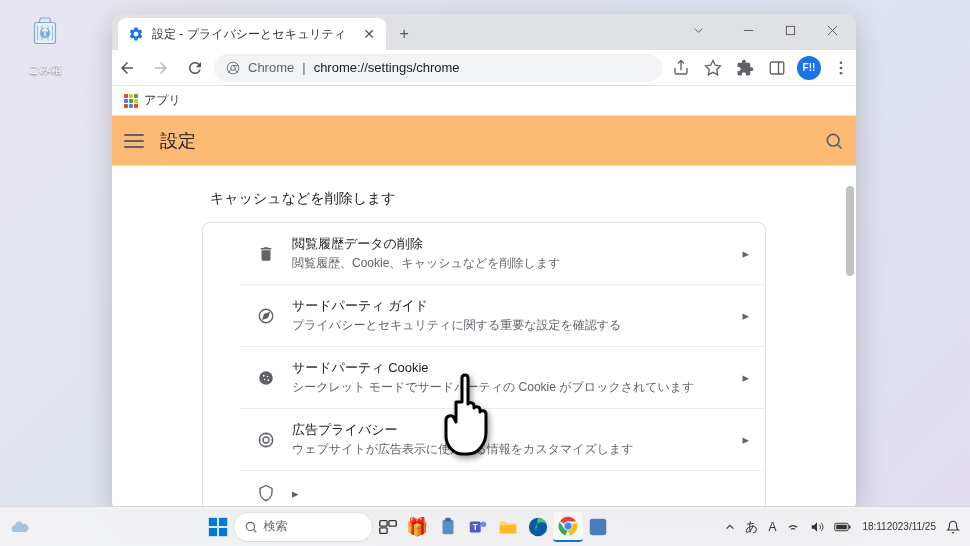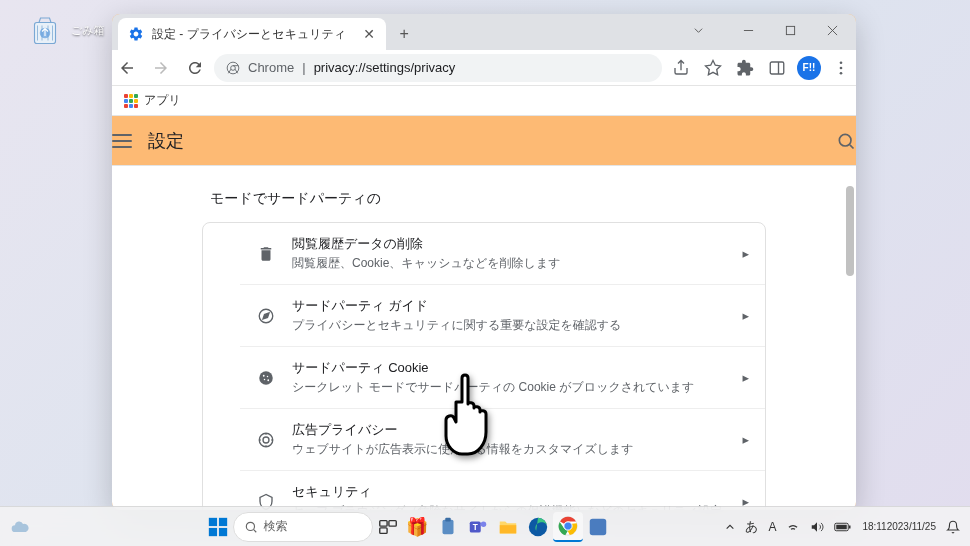--- a/index.html
+++ b/index.html
@@ -1,19 +1,19 @@
 <!DOCTYPE html>
 <html><head>
 <meta charset="utf-8">
 <style>
 * { margin: 0; padding: 0; box-sizing: border-box; font-family: "Segoe UI", "Meiryo", "Yu Gothic", sans-serif; }
 body { width: 970px; height: 546px; background: linear-gradient(135deg, #e8e5f0 0%, #dde4ef 50%, #e2ddee 100%); overflow: hidden; position: relative; }
 
 
-.desktop-icon { position: absolute; top: 10px; left: 25px; display: flex; align-items: center; gap: 6px; cursor: pointer; }
+.desktop-icon { position: absolute; top: 10px; left: 25px; display: flex; flex-direction: column; align-items: center; gap: 12px; cursor: pointer; }
 .recycle-bin { width: 40px; height: 40px; display: flex; align-items: center; justify-content: center; }
 .recycle-bin svg { width: 36px; height: 36px; }
 .desktop-icon-label { font-size: 11px; color: #fff; text-shadow: 0 1px 2px rgba(0,0,0,.6); }
 
 
 .chrome-window { position: absolute; top: 14px; left: 112px; width: 744px; height: 496px; background: #fdba74; border-radius: 8px; box-shadow: 0 8px 30px rgba(0,0,0,.2); overflow: hidden; display: flex; flex-direction: column; }
 
 
 .titlebar { height: 36px; background: #dfe1e5; display: flex; align-items: flex-end; padding-left: 6px; }
 .tab { background: #fff; border-radius: 8px 8px 0 0; height: 32px; display: flex; align-items: center; padding: 0 10px; gap: 8px; min-width: 180px; font-size: 12px; color: #333; }
@@ -39,21 +39,21 @@
 
 
 .bookmarks-bar { height: 30px; background: #fff; display: flex; align-items: center; padding: 0 12px; gap: 6px; border-bottom: 1px solid #e4e4e4; font-size: 12px; color: #333; }
 .apps-icon { width: 14px; height: 14px; display: grid; grid-template-columns: repeat(3,1fr); grid-template-rows: repeat(3,1fr); gap: 1px; }
 .apps-icon span { background: #ea4335; border-radius: 1px; }
 .apps-icon span:nth-child(2), .apps-icon span:nth-child(6) { background: #fbbc04; }
 .apps-icon span:nth-child(3), .apps-icon span:nth-child(5) { background: #34a853; }
 .apps-icon span:nth-child(4), .apps-icon span:nth-child(8) { background: #4285f4; }
 
 
-.settings-header { height: 50px; display: flex; align-items: center; padding: 0 0; gap: 16px; border-bottom: 1px solid #e4e4e4; }
+.settings-header { height: 50px; display: flex; align-items: center; padding: 0 12px; gap: 16px; border-bottom: 1px solid #e4e4e4; }
 .hamburger { width: 20px; height: 20px; display: flex; flex-direction: column; justify-content: center; gap: 4px; cursor: pointer; }
 .hamburger span { height: 2px; background: #5f6368; border-radius: 1px; }
 .settings-title { font-size: 18px; color: #202124; flex: 1; }
 .search-settings { width: 20px; height: 20px; cursor: pointer; color: #5f6368; }
 
 
 .content-wrap { flex: 1; overflow-y: auto; background: #fff; position: relative; }
 .content { padding: 0 90px 20px; }
 .section-title { font-size: 14px; color: #202124; margin: 24px 0 14px 8px; }
 .card { border: 1px solid #e0e0e0; border-radius: 8px; overflow: hidden; padding-left: 37px; }
@@ -164,21 +164,21 @@
     <div class="omnibox">
       <svg width="14" height="14" viewBox="0 0 24 24">
           <circle cx="12" cy="12" r="10" fill="none" stroke="#5f6368" stroke-width="1.5"></circle>
           <circle cx="12" cy="12" r="4" fill="none" stroke="#5f6368" stroke-width="1.5"></circle>
           <line x1="12" y1="8" x2="21" y2="8" stroke="#5f6368" stroke-width="1.5"></line>
           <line x1="8.5" y1="14" x2="4" y2="21" stroke="#5f6368" stroke-width="1.5"></line>
           <line x1="15.5" y1="14" x2="20" y2="21" stroke="#5f6368" stroke-width="1.5" transform="rotate(0)"></line>
         </svg>
       <span class="url-prefix">Chrome</span>
       <span style="color:#5f6368"> | </span>
-      <span class="url-path">privacy://settings/privacy</span>
+      <span class="url-path">chrome://settings/chrome</span>
     </div>
     <div class="toolbar-right">
       <div class="toolbar-icon">
           <svg width="18" height="18" viewBox="0 0 24 24" fill="none" stroke="currentColor" stroke-width="1.8">
             <path d="M4 12v6a2 2 0 002 2h12a2 2 0 002-2v-6M16 6l-4-4-4 4M12 2v13"></path>
           </svg>
         </div>
       <div class="toolbar-icon">
           <svg width="18" height="18" viewBox="0 0 24 24" fill="none" stroke="currentColor" stroke-width="1.8">
             <polygon points="12 2 15.09 8.26 22 9.27 17 14.14 18.18 21.02 12 17.77 5.82 21.02 7 14.14 2 9.27 8.91 8.26 12 2"></polygon>
@@ -231,21 +231,21 @@
       </div>
     <span class="settings-title">設定</span>
     <div class="search-settings"><svg viewBox="0 0 24 24" fill="none" stroke="currentColor" stroke-width="2">
           <circle cx="11" cy="11" r="7"></circle>
           <line x1="21" y1="21" x2="16.65" y2="16.65"></line>
         </svg></div>
   </div>
 
   <div class="content-wrap">
     <div class="content">
-      <div class="section-title">モードでサードパーティの</div>
+      <div class="section-title">キャッシュなどを削除します</div>
       <div class="card">
         <div class="row">
           <div class="row-icon">
               <svg viewBox="0 0 24 24" fill="currentColor">
                 <path d="M6 19c0 1.1.9 2 2 2h8c1.1 0 2-.9 2-2V7H6v12zM19 4h-3.5l-1-1h-5l-1 1H5v2h14V4z"></path>
               </svg>
             </div>
           <div class="row-text">
               <span class="row-title">閲覧履歴データの削除</span>
               <span class="row-sub">閲覧履歴、Cookie、キャッシュなどを削除します</span>
@@ -294,24 +294,20 @@
               <span class="row-sub">ウェブサイトが広告表示に使用する情報をカスタマイズします</span>
             </div>
           <span class="row-arrow">▸</span>
         </div>
         <div class="row">
           <div class="row-icon">
               <svg viewBox="0 0 24 24" fill="none" stroke="currentColor" stroke-width="1.8">
                 <path d="M12 2 L4 6 v5 c0 5 3.5 9.5 8 11 4.5-1.5 8-6 8-11V6l-8-4z"></path>
               </svg>
             </div>
-          <div class="row-text">
-              <span class="row-title">セキュリティ</span>
-              <span class="row-sub">セーフ ブラウジング（危険なサイトからの保護機能）などのセキュリティ設定</span>
-            </div>
           <span class="row-arrow">▸</span>
         </div>
 
       </div>
     </div>
     <div class="scroll-ind">
         <div class="scroll-thumb"></div>
       </div>
   </div>
 </div>

